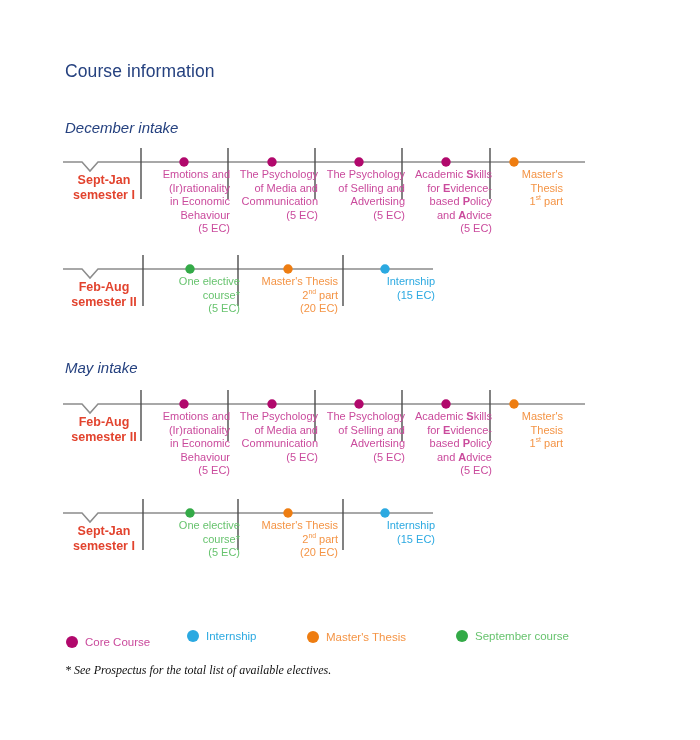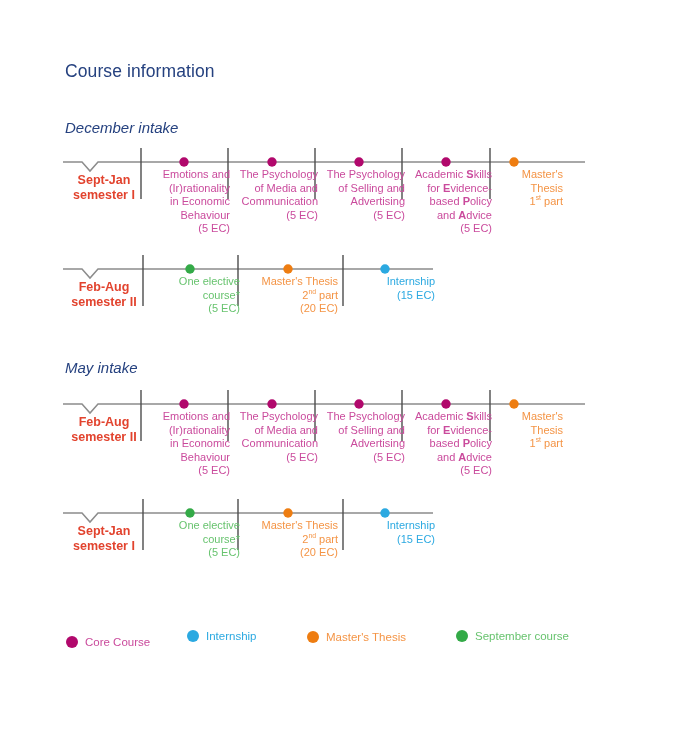--- a/index.html
+++ b/index.html
@@ -131,13 +131,14 @@
     <div class="legend-item" style="left:307px;top:631px;">
       <span class="ldot" style="background: rgb(238, 125, 17);"></span>
       <span class="llabel" style="color: rgb(244, 148, 69);">Master's Thesis</span>
     </div>
     <div class="legend-item" style="left:456px;top:630px;">
       <span class="ldot" style="background: rgb(51, 170, 71);"></span>
       <span class="llabel" style="color: rgb(103, 195, 110);">September course</span>
     </div>
   </div>
 
+  <div class="footnote" style="color: rgb(17, 17, 17);">* See Prospectus for the total list of available electives.</div>
 </div>
 
 </body></html>

